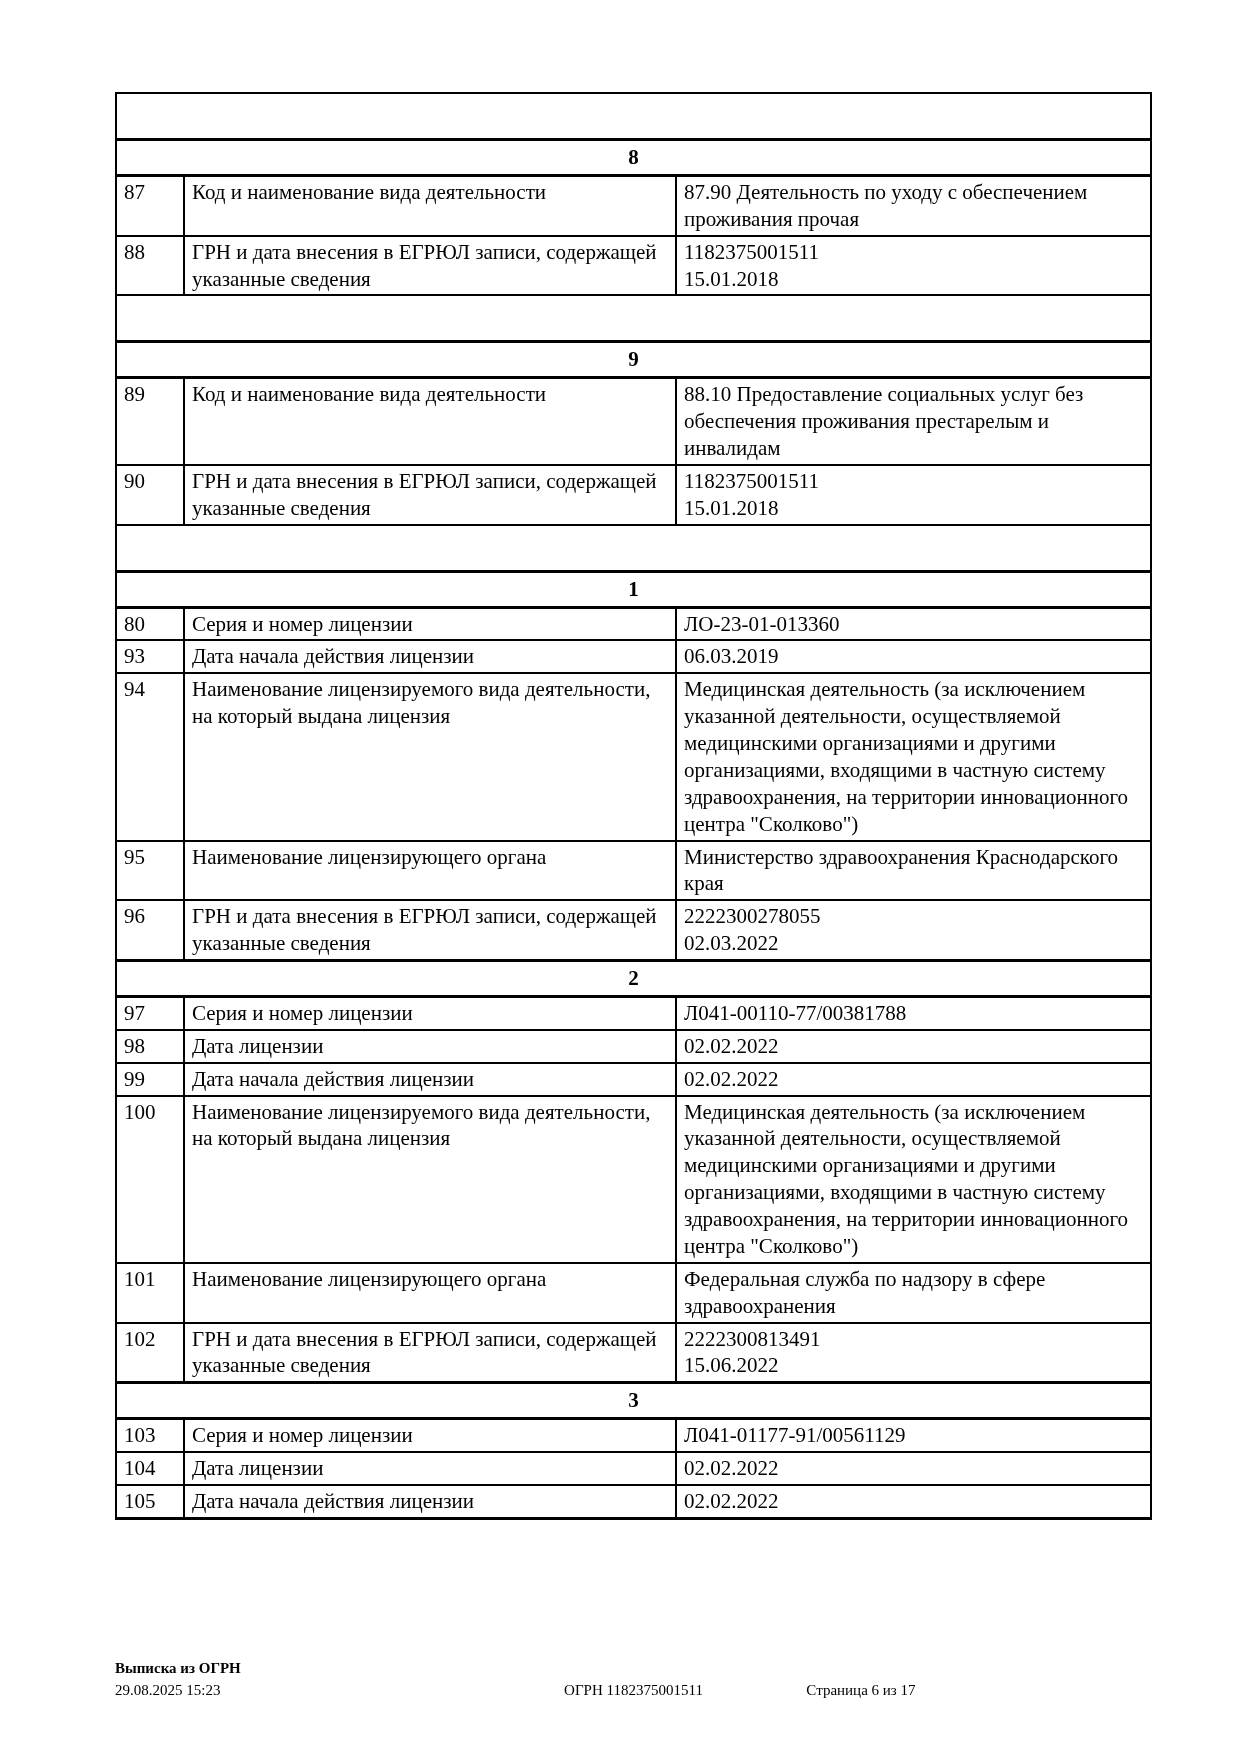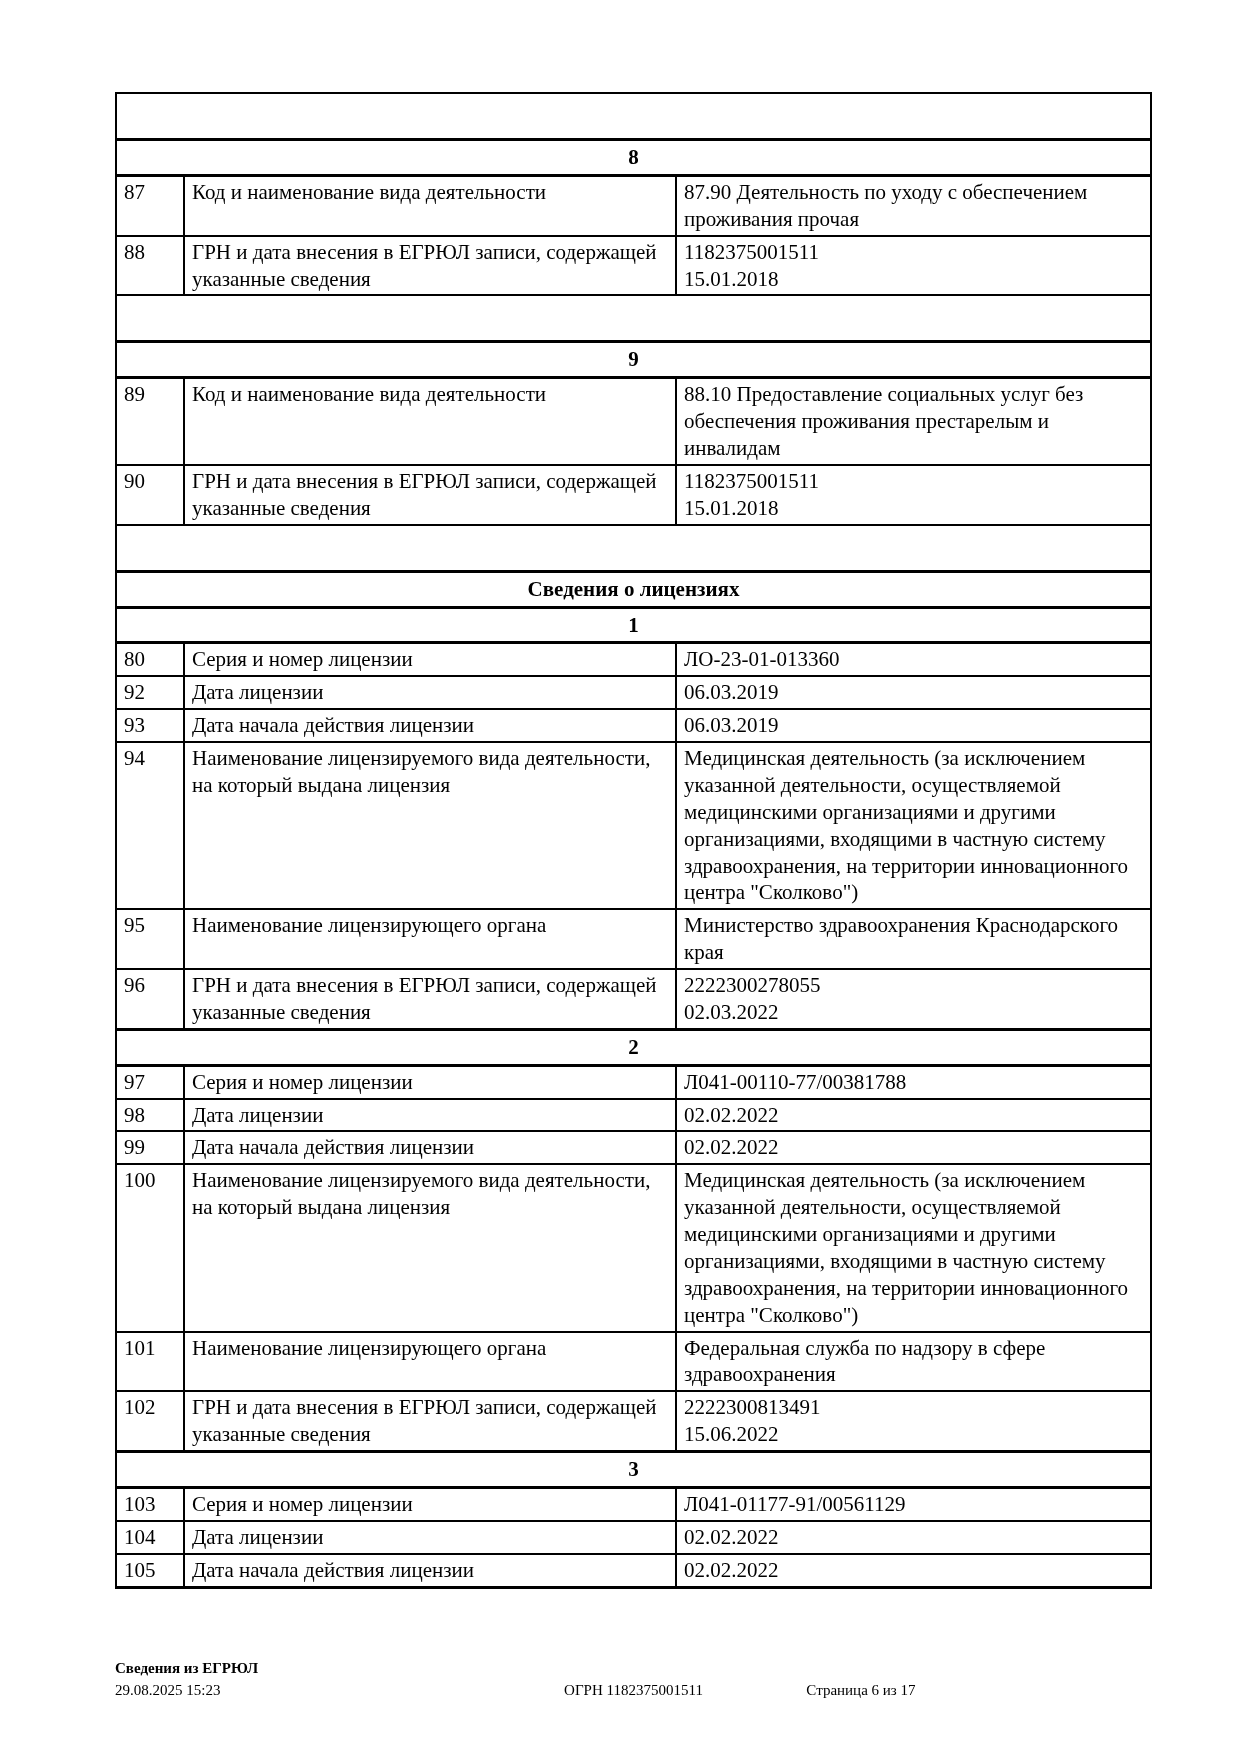--- a/index.html
+++ b/index.html
@@ -122,37 +122,29 @@
         </tr>
         <tr class="data">
           <td class="num">90</td>
           <td class="label">ГРН и дата внесения в ЕГРЮЛ записи, содержащей указанные сведения</td>
           <td class="value">1182375001511
 15.01.2018</td>
         </tr>
         <tr class="spacer">
           <td colspan="3"></td>
         </tr>
-        <tr class="title">
-          <td colspan="3">Сведения о лицензиях</td>
-        </tr>
         <tr class="section">
           <td colspan="3">1</td>
         </tr>
         <tr class="data">
           <td class="num">80</td>
           <td class="label">Серия и номер лицензии</td>
           <td class="value">ЛО-23-01-013360</td>
         </tr>
         <tr class="data">
-          <td class="num">92</td>
-          <td class="label">Дата лицензии</td>
-          <td class="value">06.03.2019</td>
-        </tr>
-        <tr class="data">
           <td class="num">93</td>
           <td class="label">Дата начала действия лицензии</td>
           <td class="value">06.03.2019</td>
         </tr>
         <tr class="data">
           <td class="num">94</td>
           <td class="label">Наименование лицензируемого вида деятельности, на который выдана лицензия</td>
           <td class="value">Медицинская деятельность (за исключением указанной деятельности, осуществляемой медицинскими организациями и другими организациями, входящими в частную систему здравоохранения, на территории инновационного центра "Сколково")</td>
         </tr>
         <tr class="data">
@@ -216,20 +208,20 @@
         <tr class="data">
           <td class="num">105</td>
           <td class="label">Дата начала действия лицензии</td>
           <td class="value">02.02.2022</td>
         </tr>
       </tbody>
   </table>
 
   <div class="footer">
     <div class="f-left">
-      <div class="f-title">Сведения из ЕГРЮЛ</div>
+      <div class="f-title">Выписка из ОГРН</div>
       <div>29.08.2025 15:23</div>
     </div>
     <div class="f-center">ОГРН 1182375001511</div>
     <div class="f-right">Страница 6 из 17</div>
   </div>
 
 </div>
 
 </body></html>

